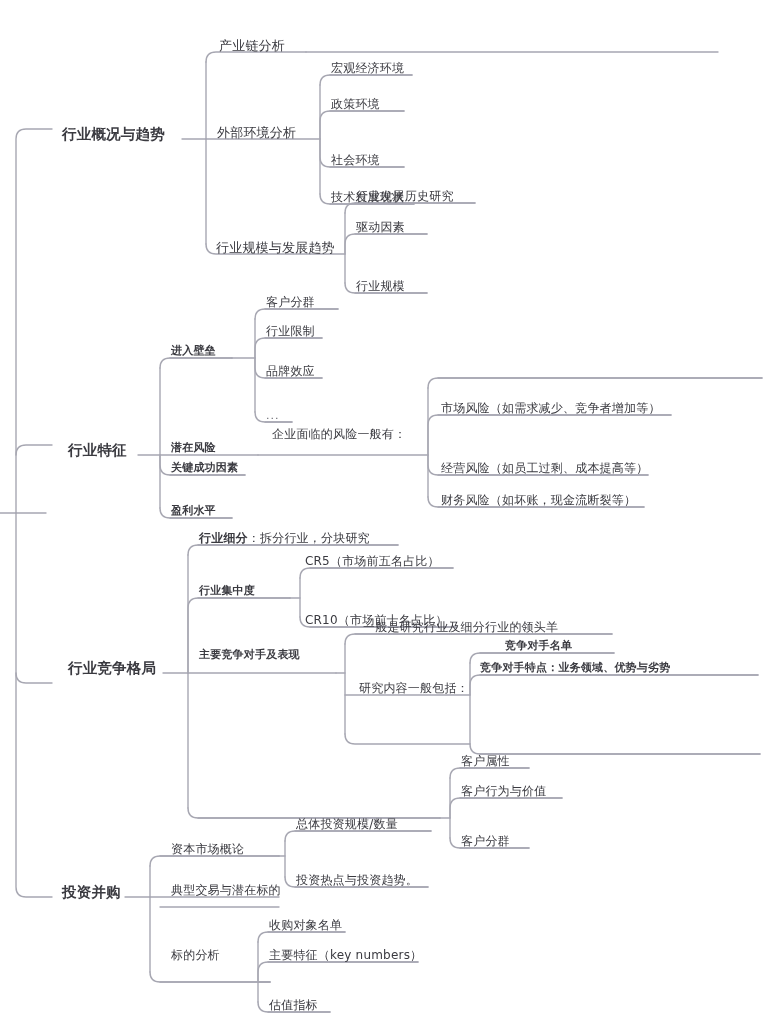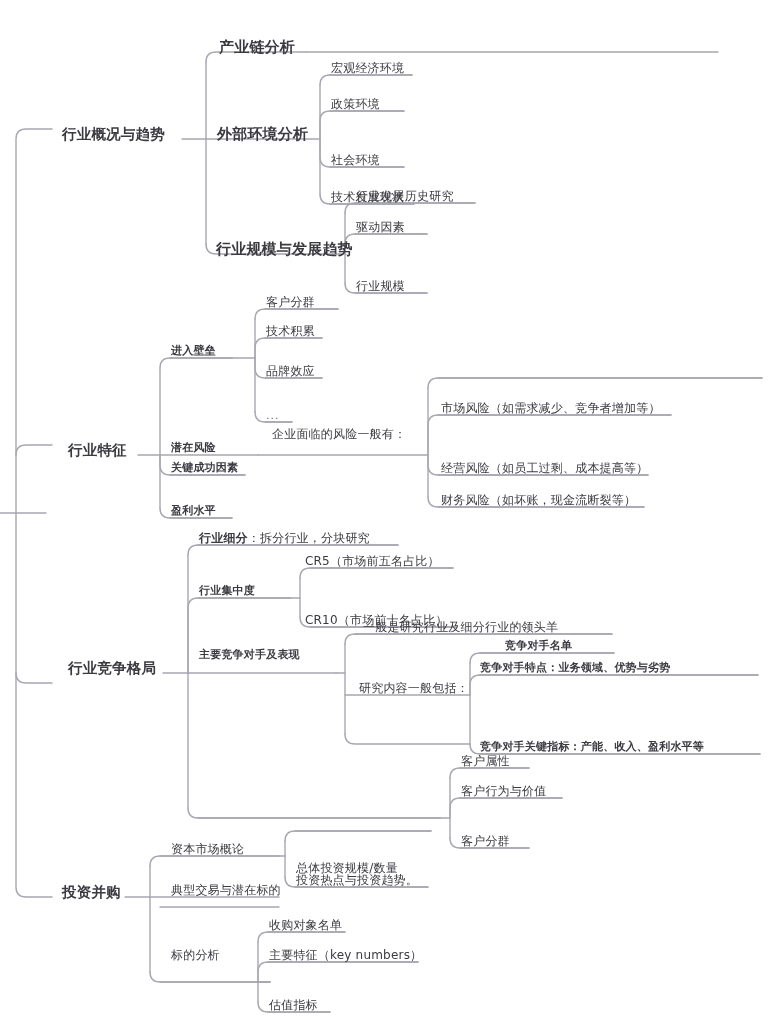--- a/index.html
+++ b/index.html
@@ -22,21 +22,21 @@
   }
   .node{
     position:absolute;
     white-space:nowrap;
     line-height:1.12;
     color:#3a3a40;
     letter-spacing:0.2px;
   }
   
   .t-root   { font-size:14.5px; font-weight:700; }
-  .t-lvl1   { font-size:15px; font-weight:700; }
+  .t-lvl1   { font-size:13px; font-weight:400; }
   .t-lvl2   { font-size:11px;   font-weight:700; }
   .t-plain  { font-size:12px;   font-weight:400; }
   .t-note   { font-size:11.5px; font-weight:400; }
   .t-dots   { font-size:11px;   font-weight:400; letter-spacing:1px; color:#6a6a72;}
   .multiline{ white-space:normal; line-height:1.62; }
   .bold{font-weight:700;}
   .reg{font-weight:400;}
 </style>
 </head>
 <body>
@@ -200,21 +200,21 @@
 
   <div class="node t-plain" style="left:356px; top:190px;">行业发展历史研究</div>
   <div class="node t-plain" style="left:356px; top:221px;">驱动因素</div>
   <div class="node t-plain" style="left:356px; top:280px;">行业规模</div>
 
   <div class="node t-root" style="left:68px; top:442px;">行业特征</div>
 
   <div class="node t-lvl2" style="left:171px; top:345px;">进入壁垒</div>
 
   <div class="node t-plain" style="left:266px; top:296px;">客户分群</div>
-  <div class="node t-plain" style="left:266px; top:325px;">技术积累</div>
+  <div class="node t-plain" style="left:266px; top:325px;">行业限制</div>
   <div class="node t-plain" style="left:266px; top:365px;">品牌效应</div>
   <div class="node t-dots" style="left:266px; top:410px;">...</div>
 
   <div class="node t-lvl2" style="left:171px; top:442px;">潜在风险</div>
 
   <div class="node t-plain" style="left:272px; top:428px;">企业面临的风险一般有：</div>
 
   <div class="node t-plain" style="left:441px; top:402px;">市场风险（如需求减少、竞争者增加等）</div>
   <div class="node t-plain" style="left:441px; top:462px;">经营风险（如员工过剩、成本提高等）</div>
   <div class="node t-plain" style="left:441px; top:494px;">财务风险（如坏账，现金流断裂等）</div>
@@ -233,32 +233,31 @@
   <div class="node t-plain" style="left:305px; top:555px;">CR5（市场前五名占比）</div>
   <div class="node t-plain" style="left:305px; top:614px;">CR10（市场前十名占比）</div>
 
   <div class="node t-lvl2" style="left:199px; top:649px;">主要竞争对手及表现</div>
 
   <div class="node t-plain" style="left:363px; top:621px;">一般是研究行业及细分行业的领头羊</div>
   <div class="node t-plain" style="left:359px; top:682px;">研究内容一般包括：</div>
 
   <div class="node t-lvl2" style="left:505px; top:640px;">竞争对手名单</div>
   <div class="node t-lvl2" style="left:480px; top:662px;">竞争对手特点：业务领域、优势与劣势</div>
-  <div class="node t-lvl2" style="left:480px; top:741px;">竞争对手关键指标：产能、收入、盈利水平等</div>
 
 
   <div class="node t-plain" style="left:461px; top:755px;">客户属性</div>
   <div class="node t-plain" style="left:461px; top:785px;">客户行为与价值</div>
   <div class="node t-plain" style="left:461px; top:835px;">客户分群</div>
 
   <div class="node t-root" style="left:62px; top:884px;">投资并购</div>
 
   <div class="node t-plain" style="left:171px; top:843px;">资本市场概论</div>
 
-  <div class="node t-plain" style="left:296px; top:818px;margin-top:44px;">总体投资规模/数量</div>
+  <div class="node t-plain" style="left:296px; top:818px;">总体投资规模/数量</div>
   <div class="node t-plain" style="left:296px; top:874px;">投资热点与投资趋势。</div>
 
   <div class="node t-plain" style="left:171px; top:884px;">典型交易与潜在标的</div>
 
   <div class="node t-plain" style="left:171px; top:949px;">标的分析</div>
 
   <div class="node t-plain" style="left:269px; top:919px;">收购对象名单</div>
   <div class="node t-plain" style="left:269px; top:949px;">主要特征（key numbers）</div>
   <div class="node t-plain" style="left:269px; top:999px;">估值指标</div>
 

